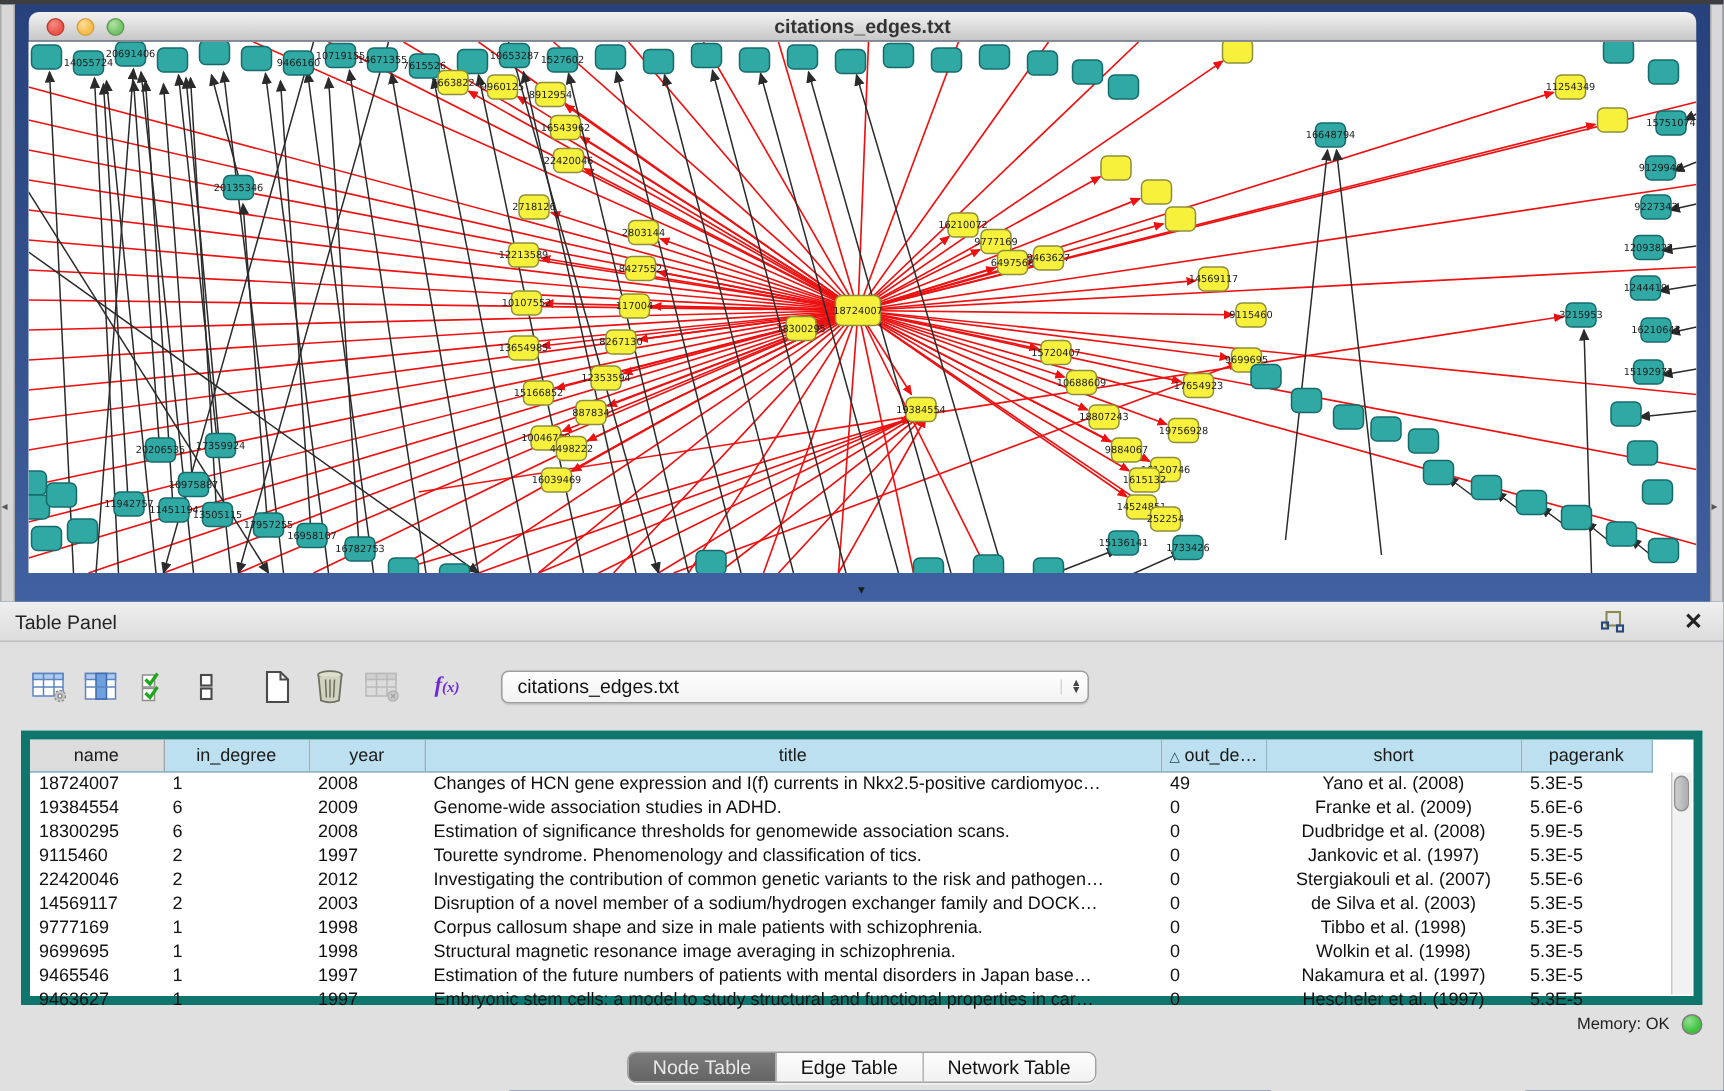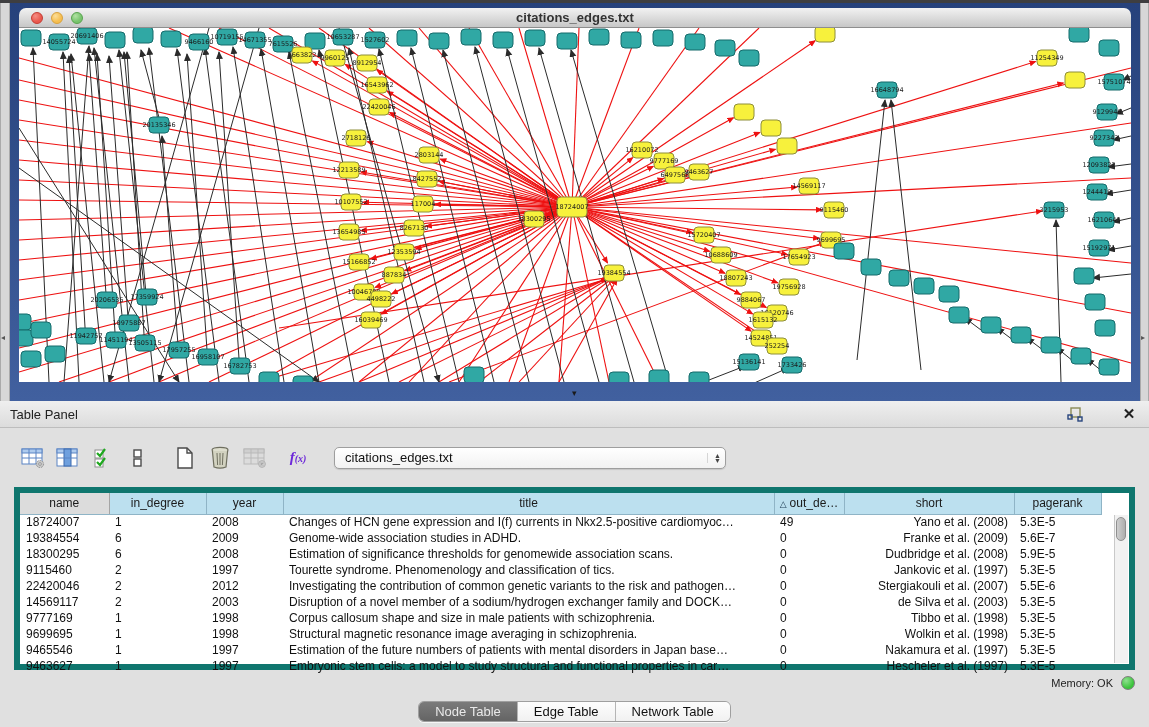--- a/index.html
+++ b/index.html
@@ -41,21 +41,21 @@
   #source-select { margin-left:16px; width:392px; height:22px; background:linear-gradient(#FFFFFF,#F2F2F2); border:1px solid #9E9E9E; border-radius:5px; display:flex; align-items:center; padding:0 4px 0 10px; box-shadow:0 1px 1px rgba(0,0,0,0.12); }
   #source-select .val { flex:1; font-size:13px; color:#111; }
   #source-select .stepper { display:flex; flex-direction:column; line-height:5px; font-size:7px; color:#444; padding-left:6px; border-left:1px solid #D5D5D5; }
 
   #table-outer { margin:0 14px; height:183px; position:relative; background:#fff; border:6px solid #0f766e; }
   table { border-collapse:collapse; table-layout:fixed; width:1081px; }
   th { height:21px; font-weight:normal; font-size:12px; color:#1A1A1A; background:#BCE0EF; border-right:1px solid #8FB4C6; border-bottom:1px solid #8FB4C6; text-align:center; overflow:hidden; white-space:nowrap; }
   th.first { background:#DCDCDC; border-right:1px solid #A5A5A5; }
   th .sortglyph { font-size:9px; margin-right:3px; color:#1C3A52; }
   td { height:16px; font-size:12px; padding:0 6px; white-space:nowrap; overflow:hidden; }
-  td.c-short { text-align:right; }
+  td.c-short { text-align:center; }
   #vscroll { position:absolute; top:22px; right:1px; bottom:1px; width:14px; background:#F2F2F2; border-left:1px solid #C9C9C9; }
   #vscroll .thumb { position:absolute; top:2px; left:1px; width:10px; height:24px; background:linear-gradient(90deg,#CFCFCF,#ADADAD); border:1px solid #8F8F8F; border-radius:6px; }
 
   #tabs-bar { height:31px; display:flex; align-items:center; justify-content:center; }
   #seg { display:flex; height:21px; border:1px solid #9F9F9F; border-radius:6px; overflow:hidden; box-shadow:0 1px 0 rgba(255,255,255,0.7); }
   .seg-btn { padding:0 16px; display:flex; align-items:center; font-size:13px; background:linear-gradient(#FDFDFD,#F1F1F1); color:#111; border-right:1px solid #B5B5B5; }
   .seg-btn:last-child { border-right:none; }
   .seg-btn.active { background:linear-gradient(#7B7B7B,#646464); color:#E9E9E9; }
 
   #status-bar { flex:1; display:flex; align-items:center; justify-content:flex-end; padding-right:14px; }
@@ -572,21 +572,21 @@
             <td class="c-short">Yano et al. (2008)</td>
             <td class="">5.3E-5</td>
           </tr>
           <tr>
             <td class="">19384554</td>
             <td class="">6</td>
             <td class="">2009</td>
             <td class="">Genome-wide association studies in ADHD.</td>
             <td class="">0</td>
             <td class="c-short">Franke et al. (2009)</td>
-            <td class="">5.6E-7</td>
+            <td class="">5.6E-6</td>
           </tr>
           <tr>
             <td class="">18300295</td>
             <td class="">6</td>
             <td class="">2008</td>
             <td class="">Estimation of significance thresholds for genomewide association scans.</td>
             <td class="">0</td>
             <td class="c-short">Dudbridge et al. (2008)</td>
             <td class="">5.9E-5</td>
           </tr>

